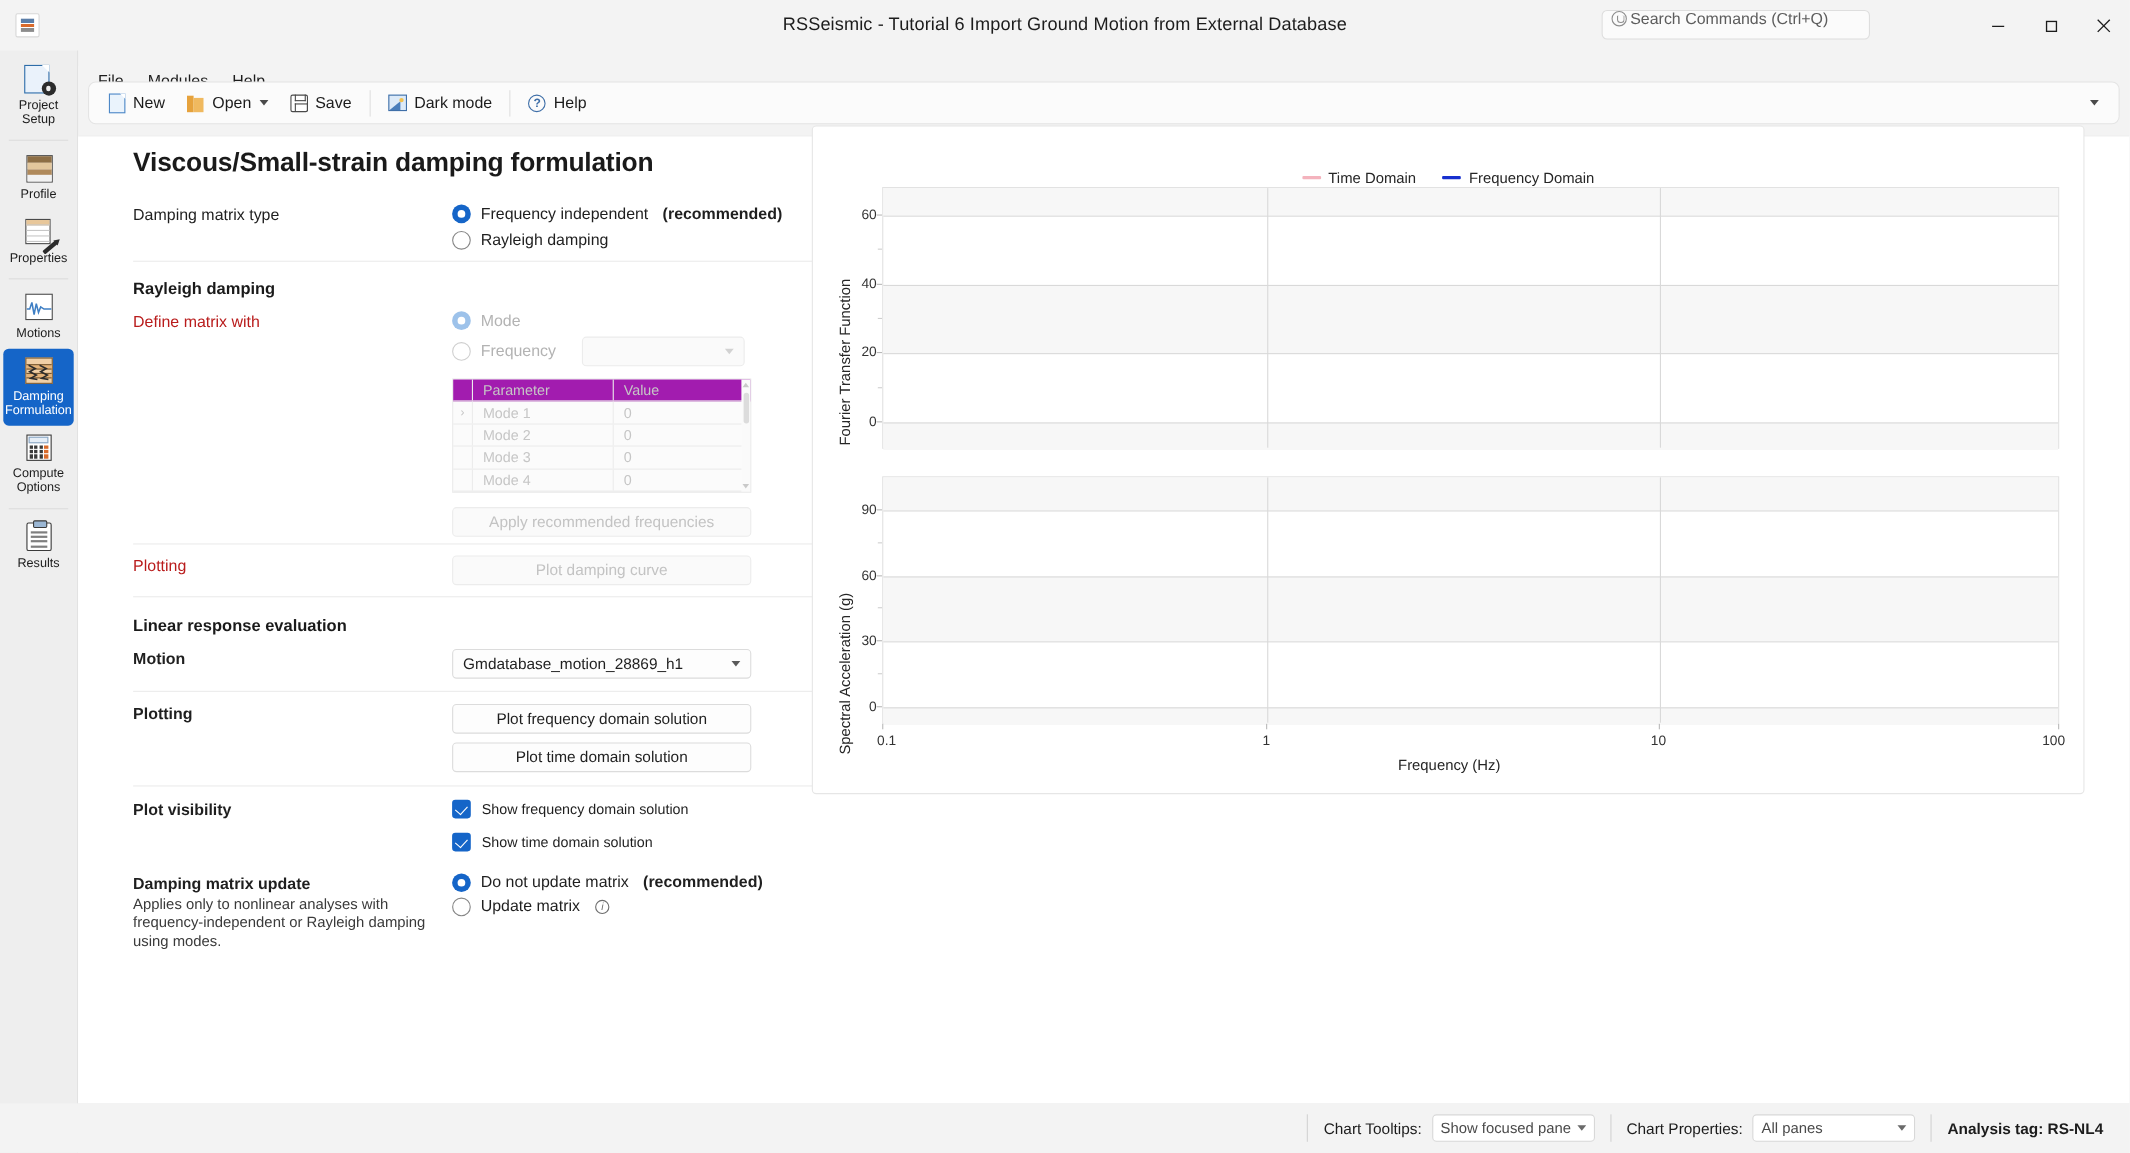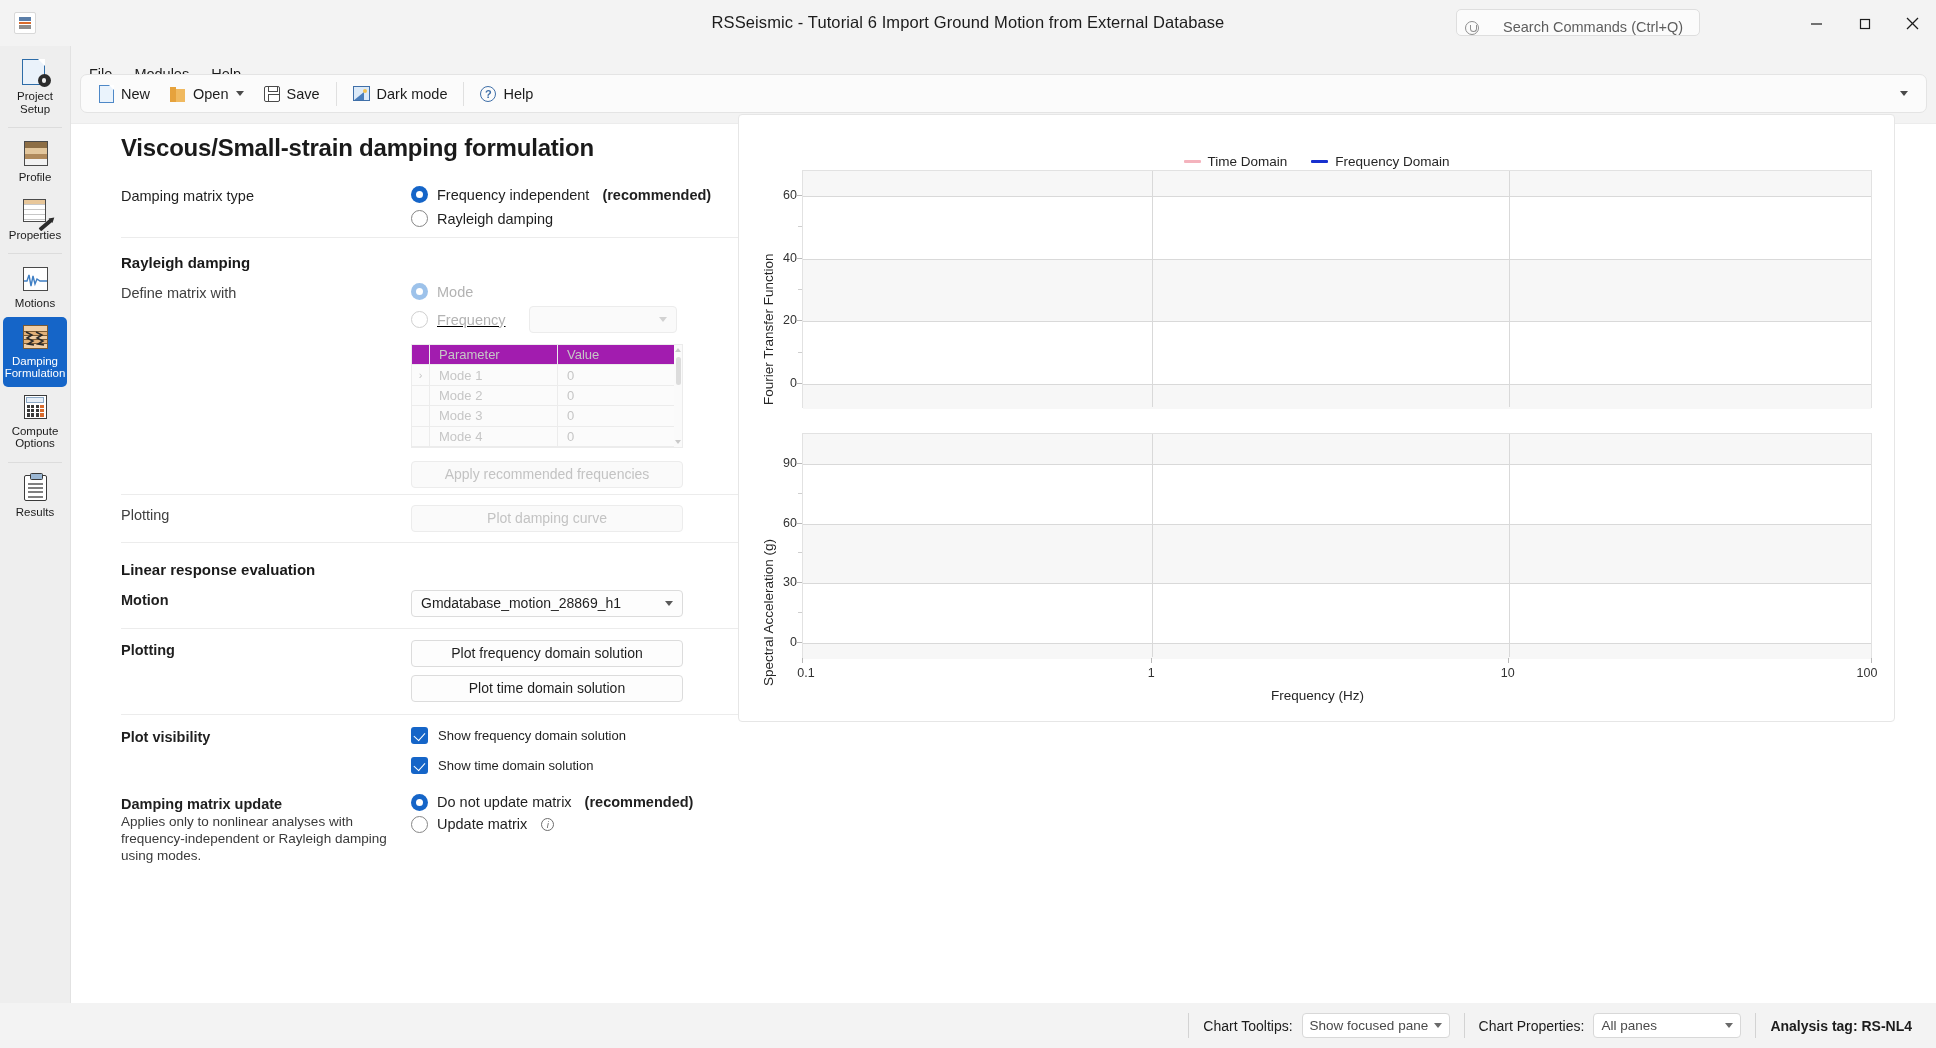--- a/index.html
+++ b/index.html
@@ -27,21 +27,21 @@
     background:
       linear-gradient(#5b7ea8 0 34%, transparent 34% 42%, #d96b2c 42% 62%, transparent 62% 70%, #8c8c8c 70% 100%);
   }
   .win-title {
     position:absolute; left:0; width:1936px; text-align:center;
     font-size:16.5px; color:#1c1c1c; top:13px; letter-spacing:.1px;
   }
   .search-box {
     position:absolute; right:236px; top:9px; width:244px; height:27px;
     background:#fbfbfb; border:1px solid #dedede; border-radius:5px;
-    display:flex; align-items:flex-end; padding:0 8px; gap:24px;
+    display:flex; align-items:flex-start; padding:0 8px; gap:3px;
   }
   .search-box .si {
     width:14px; height:14px; border:1.3px solid #8e8e8e; border-radius:50%;
     position:relative; flex:none;
   }
   .search-box .si::after {
     content:""; position:absolute; left:4px; top:3px; width:5px; height:6px;
     border:1.3px solid #8e8e8e; border-top:none; border-radius:0 0 4px 4px;
   }
   .search-box span { font-size:14.5px; color:#5d5d5d; }
@@ -143,21 +143,21 @@
     background:#ffffff; border-top:1px solid #ececec;
   }
 
   
   .form { position:absolute; left:50px; top:0px; width:688px; }
   .page-title { font-size:24px; font-weight:bold; color:#1a1a1a; margin-top:10px; letter-spacing:-.2px; }
 
   .row { position:relative; display:flex; align-items:flex-start; padding:13px 0 13px; }
   .row .lbl { width:290px; font-size:14.5px; color:#1f1f1f; padding-top:2px; }
   .row .lbl.b { font-weight:bold; }
-  .row .lbl.muted { color:#404040; }
+  .row .lbl.muted { color:#b91c1c; }
   .row .ctl { flex:1; display:flex; flex-direction:column; gap:9px; align-items:flex-start; }
   .hr { height:1px; background:#ececec; width:100%; }
   .sect-title { font-size:15px; font-weight:bold; color:#1a1a1a; padding:16px 0 2px; }
 
   .radio { display:flex; align-items:center; gap:9px; font-size:14.5px; color:#1f1f1f; cursor:pointer; }
   .dot { width:17px; height:17px; border-radius:50%; border:1.5px solid #868686; background:#fff; flex:none; position:relative; }
   .dot.on { border:none; background:#1565c8; }
   .dot.on::after { content:""; position:absolute; left:4.6px; top:4.6px; width:7.8px; height:7.8px; border-radius:50%; background:#fff; }
   .dot.dis { border-color:#cfcfcf; }
   .dot.on.dis { background:#9dc2ea; }
@@ -428,21 +428,21 @@
 
       <div class="sect-title">Rayleigh damping</div>
 
       <div class="row" style="padding-top:10px;padding-bottom:6px;">
         <div class="lbl muted">Define matrix with</div>
         <div class="ctl" style="gap:6px">
           <label class="radio dis">
             <span class="dot on dis"></span>
             <span>Mode</span>
           </label>
-          <div style="display:flex;align-items:center;gap:10px;text-decoration:underline;">
+          <div style="display:flex;align-items:center;gap:10px;">
             <label class="radio dis" style="width:108px">
               <span class="dot dis"></span>
               <span>Frequency</span>
             </label>
             <div class="sel dis" style="width:148px">
               <span></span>
               <span class="cv"></span>
             </div>
           </div>
 

